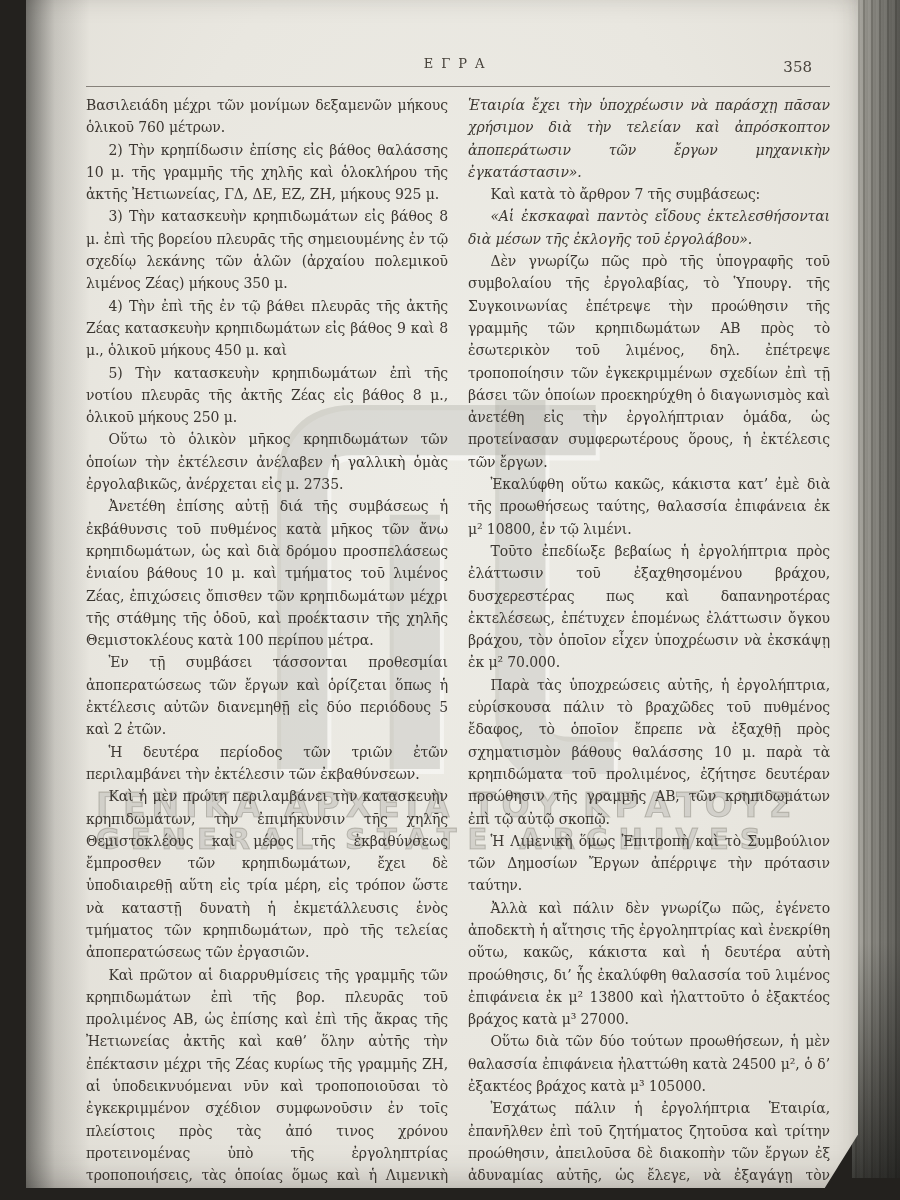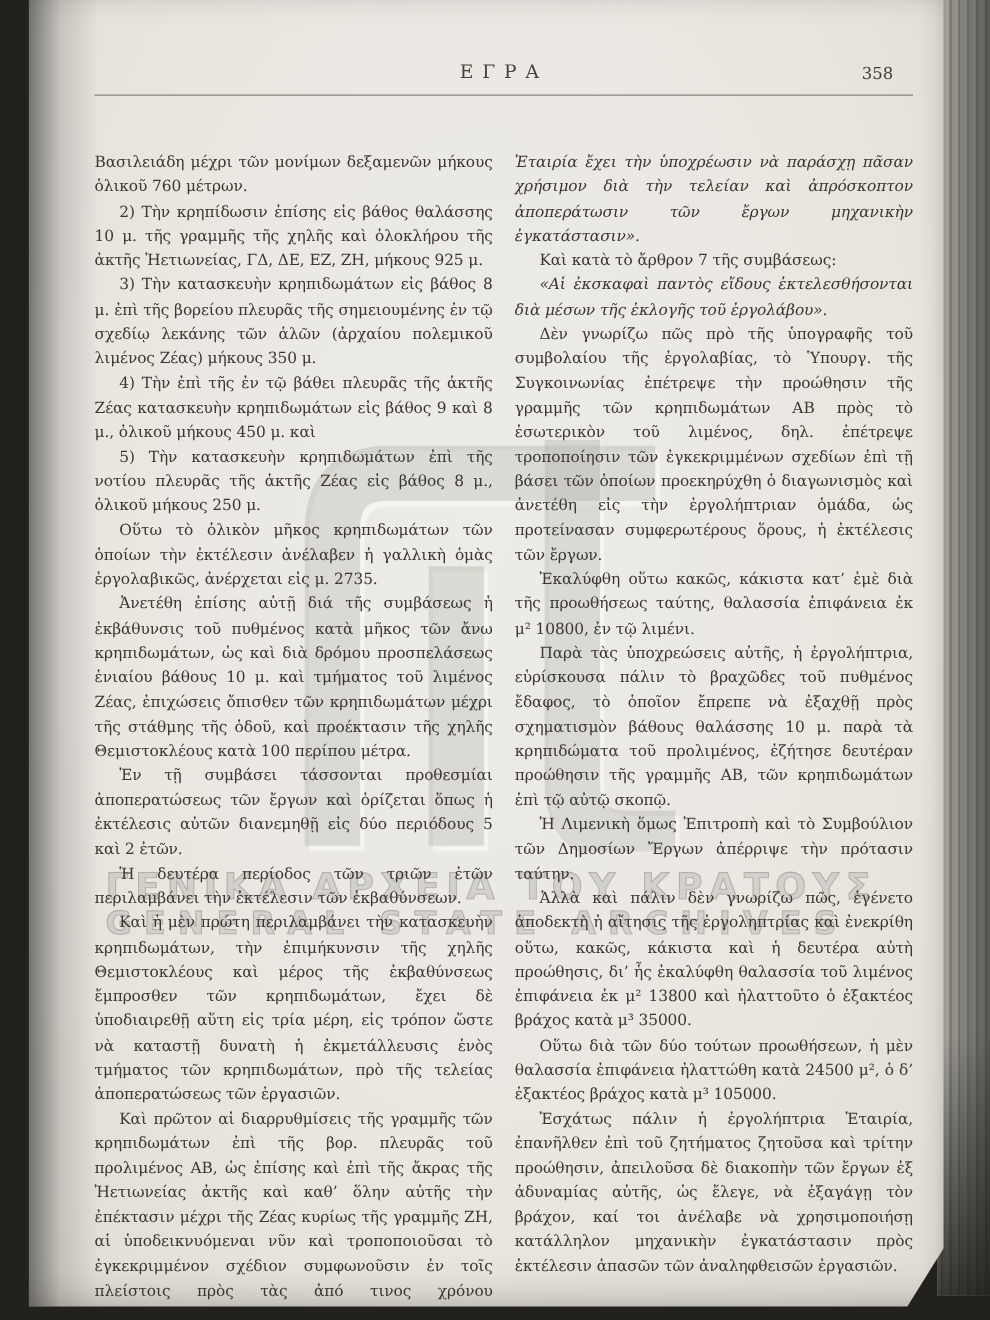--- a/index.html
+++ b/index.html
@@ -21,41 +21,41 @@
     box-shadow:inset 0 -28px 38px -28px rgba(40,35,28,.35),
                inset -18px 0 30px -24px rgba(40,35,28,.28),
                inset 0 18px 30px -24px rgba(40,35,28,.18); }
   .gutter-shadow { position:absolute; left:0; top:0; width:64px; height:100%;
     background:linear-gradient(90deg, rgba(10,10,8,.5), rgba(10,10,8,.14) 45%, rgba(10,10,8,0)); }
 
   .content { position:absolute; left:60px; top:0; width:744px; height:100%; }
 
   .page-header { position:relative; height:86px; }
   .header-title { position:absolute; left:0; right:0; top:56px; text-align:center;
-    font-size:17px; letter-spacing:8px; color:#46413a; }
+    font-size:13px; letter-spacing:8px; color:#46413a; }
   .page-number { position:absolute; right:18px; top:58px; font-size:15px; color:#46413a; }
   .header-rule { position:absolute; left:0; right:0; top:86px; border-top:1px solid rgba(70,64,56,.6); }
 
   
   .wm-layer { position:absolute; inset:0; z-index:1; pointer-events:none; }
   .wm-logo { position:absolute; left:238px; top:382px; width:382px; height:392px; opacity:.9; }
   .wm-text { position:absolute; left:70px; width:640px; text-align:center;
     font-family:"DejaVu Sans", sans-serif; font-weight:bold;
     color:rgba(152,150,140,.34); -webkit-text-stroke:1px rgba(130,128,118,.45);
     text-shadow:0 1px 0 rgba(255,255,255,.35); white-space:nowrap; }
   .wm-line1 { top:786px; font-size:33px; letter-spacing:6px; }
   .wm-line2 { top:822px; font-size:29px; letter-spacing:11px; }
 
   
   .columns { position:relative; z-index:2; display:flex; gap:20px; margin-top:8px; }
   .col { width:362px; font-size:14px; line-height:22.3px; color:#3b3630;
          text-align:justify; letter-spacing:-0.1px; }
   .col p { margin:0; }
   .col p.indent { text-indent:1.6em; }
-  .col p.flush { text-indent:0;margin-top:43px; }
+  .col p.flush { text-indent:0; }
   .col i { font-style:italic; }
 </style>
 </head>
 <body>
 
 <div class="scan">
   <div class="page-stack"></div>
 
   <div class="book-page">
     <div class="gutter-shadow"></div>
@@ -97,22 +97,23 @@
             <p class="indent">Ἡ δευτέρα περίοδος τῶν τριῶν ἐτῶν περιλαμβάνει τὴν ἐκτέλεσιν τῶν ἐκβαθύνσεων.</p>
             <p class="indent">Καὶ ἡ μὲν πρώτη περιλαμβάνει τὴν κατασκευὴν κρηπιδωμάτων, τὴν ἐπιμήκυνσιν τῆς χηλῆς Θεμιστοκλέους καὶ μέρος τῆς ἐκβαθύνσεως ἔμπροσθεν τῶν κρηπιδωμάτων, ἔχει δὲ ὑποδιαιρεθῇ αὕτη εἰς τρία μέρη, εἰς τρόπον ὥστε νὰ καταστῇ δυνατὴ ἡ ἐκμετάλλευσις ἑνὸς τμήματος τῶν κρηπιδωμάτων, πρὸ τῆς τελείας ἀποπερατώσεως τῶν ἐργασιῶν.</p>
             <p class="indent">Καὶ πρῶτον αἱ διαρρυθμίσεις τῆς γραμμῆς τῶν κρηπιδωμάτων ἐπὶ τῆς βορ. πλευρᾶς τοῦ προλιμένος ΑΒ, ὡς ἐπίσης καὶ ἐπὶ τῆς ἄκρας τῆς Ἠετιωνείας ἀκτῆς καὶ καθ’ ὅλην αὐτῆς τὴν ἐπέκτασιν μέχρι τῆς Ζέας κυρίως τῆς γραμμῆς ΖΗ, αἱ ὑποδεικνυόμεναι νῦν καὶ τροποποιοῦσαι τὸ ἐγκεκριμμένον σχέδιον συμφωνοῦσιν ἐν τοῖς πλείστοις πρὸς τὰς ἀπό τινος χρόνου προτεινομένας ὑπὸ τῆς ἐργοληπτρίας τροποποιήσεις, τὰς ὁποίας ὅμως καὶ ἡ Λιμενικὴ Ἐπιτροπὴ καὶ τὸ Συμβούλιον τῶν Δημοσίων Ἔργων δὲν ἀποδέχονται δι’ οὕς λόγους κατωτέρω θέλομεν ἐκθέσει.</p>
           </div>
         <div class="col" id="col-right">
             <p class="flush"><i>Ἑταιρία ἔχει τὴν ὑποχρέωσιν νὰ παράσχῃ πᾶσαν χρήσιμον διὰ τὴν τελείαν καὶ ἀπρόσκοπτον ἀποπεράτωσιν τῶν ἔργων μηχανικὴν ἐγκατάστασιν».</i></p>
             <p class="indent">Καὶ κατὰ τὸ ἄρθρον 7 τῆς συμβάσεως:</p>
             <p class="indent"><i>«Αἱ ἐκσκαφαὶ παντὸς εἴδους ἐκτελεσθήσονται διὰ μέσων τῆς ἐκλογῆς τοῦ ἐργολάβου».</i></p>
             <p class="indent">Δὲν γνωρίζω πῶς πρὸ τῆς ὑπογραφῆς τοῦ συμβολαίου τῆς ἐργολαβίας, τὸ Ὑπουργ. τῆς Συγκοινωνίας ἐπέτρεψε τὴν προώθησιν τῆς γραμμῆς τῶν κρηπιδωμάτων ΑΒ πρὸς τὸ ἐσωτερικὸν τοῦ λιμένος, δηλ. ἐπέτρεψε τροποποίησιν τῶν ἐγκεκριμμένων σχεδίων ἐπὶ τῇ βάσει τῶν ὁποίων προεκηρύχθη ὁ διαγωνισμὸς καὶ ἀνετέθη εἰς τὴν ἐργολήπτριαν ὁμάδα, ὡς προτείνασαν συμφερωτέρους ὅρους, ἡ ἐκτέλεσις τῶν ἔργων.</p>
             <p class="indent">Ἐκαλύφθη οὕτω κακῶς, κάκιστα κατ’ ἐμὲ διὰ τῆς προωθήσεως ταύτης, θαλασσία ἐπιφάνεια ἐκ μ² 10800, ἐν τῷ λιμένι.</p>
+            <p class="indent">Τοῦτο ἐπεδίωξε βεβαίως ἡ ἐργολήπτρια πρὸς ἐλάττωσιν τοῦ ἐξαχθησομένου βράχου, δυσχερεστέρας πως καὶ δαπανηροτέρας ἐκτελέσεως, ἐπέτυχεν ἑπομένως ἐλάττωσιν ὄγκου βράχου, τὸν ὁποῖον εἶχεν ὑποχρέωσιν νὰ ἐκσκάψῃ ἐκ μ² 70.000.</p>
             <p class="indent">Παρὰ τὰς ὑποχρεώσεις αὐτῆς, ἡ ἐργολήπτρια, εὑρίσκουσα πάλιν τὸ βραχῶδες τοῦ πυθμένος ἔδαφος, τὸ ὁποῖον ἔπρεπε νὰ ἐξαχθῇ πρὸς σχηματισμὸν βάθους θαλάσσης 10 μ. παρὰ τὰ κρηπιδώματα τοῦ προλιμένος, ἐζήτησε δευτέραν προώθησιν τῆς γραμμῆς ΑΒ, τῶν κρηπιδωμάτων ἐπὶ τῷ αὐτῷ σκοπῷ.</p>
             <p class="indent">Ἡ Λιμενικὴ ὅμως Ἐπιτροπὴ καὶ τὸ Συμβούλιον τῶν Δημοσίων Ἔργων ἀπέρριψε τὴν πρότασιν ταύτην.</p>
-            <p class="indent">Ἀλλὰ καὶ πάλιν δὲν γνωρίζω πῶς, ἐγένετο ἀποδεκτὴ ἡ αἴτησις τῆς ἐργοληπτρίας καὶ ἐνεκρίθη οὕτω, κακῶς, κάκιστα καὶ ἡ δευτέρα αὐτὴ προώθησις, δι’ ἧς ἐκαλύφθη θαλασσία τοῦ λιμένος ἐπιφάνεια ἐκ μ² 13800 καὶ ἠλαττοῦτο ὁ ἐξακτέος βράχος κατὰ μ³ 35000.</p>
+            <p class="indent">Ἀλλὰ καὶ πάλιν δὲν γνωρίζω πῶς, ἐγένετο ἀποδεκτὴ ἡ αἴτησις τῆς ἐργοληπτρίας καὶ ἐνεκρίθη οὕτω, κακῶς, κάκιστα καὶ ἡ δευτέρα αὐτὴ προώθησις, δι’ ἧς ἐκαλύφθη θαλασσία τοῦ λιμένος ἐπιφάνεια ἐκ μ² 13800 καὶ ἠλαττοῦτο ὁ ἐξακτέος βράχος κατὰ μ³ 27000.</p>
             <p class="indent">Οὕτω διὰ τῶν δύο τούτων προωθήσεων, ἡ μὲν θαλασσία ἐπιφάνεια ἠλαττώθη κατὰ 24500 μ², ὁ δ’ ἐξακτέος βράχος κατὰ μ³ 105000.</p>
             <p class="indent">Ἐσχάτως πάλιν ἡ ἐργολήπτρια Ἑταιρία, ἐπανῆλθεν ἐπὶ τοῦ ζητήματος ζητοῦσα καὶ τρίτην προώθησιν, ἀπειλοῦσα δὲ διακοπὴν τῶν ἔργων ἐξ ἀδυναμίας αὐτῆς, ὡς ἔλεγε, νὰ ἐξαγάγῃ τὸν βράχον, καί τοι ἀνέλαβε νὰ χρησιμοποιήσῃ κατάλληλον μηχανικὴν ἐγκατάστασιν πρὸς ἐκτέλεσιν ἁπασῶν τῶν ἀναληφθεισῶν ἐργασιῶν.</p>
           </div>
       </div>
     </div>
   </div>
 </div>
 
 </body></html>

